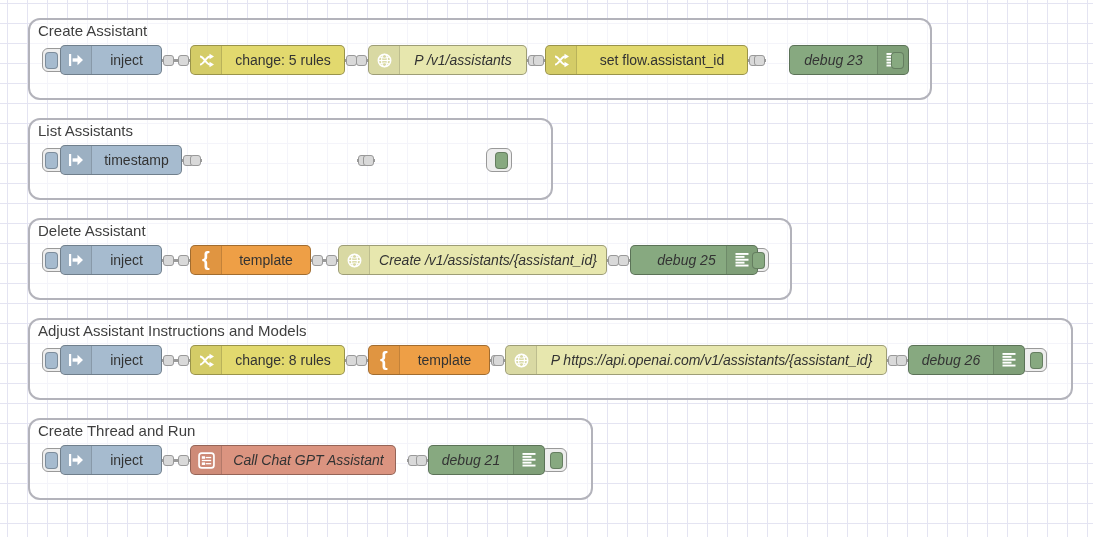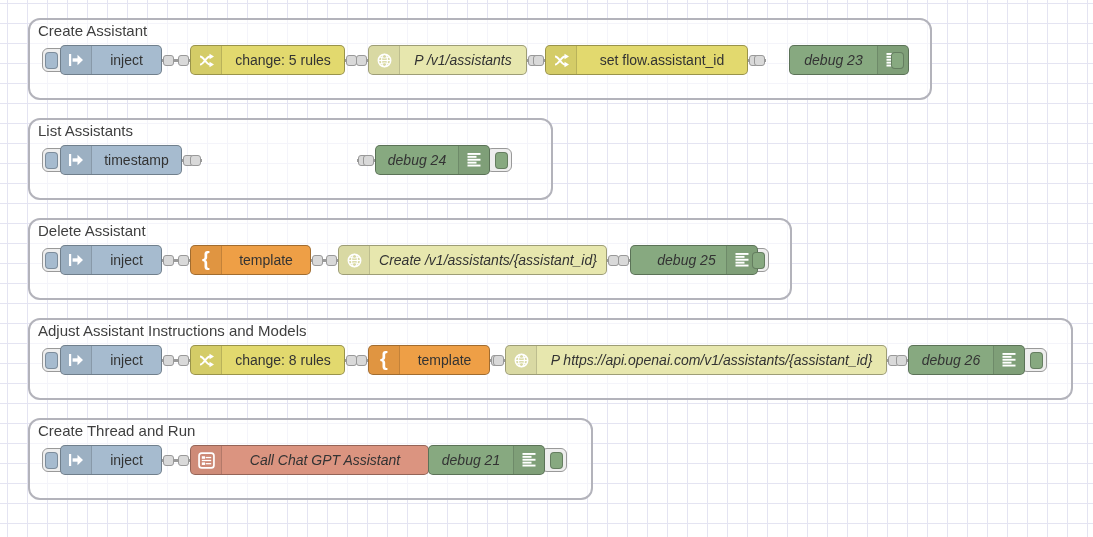--- a/index.html
+++ b/index.html
@@ -172,32 +172,20 @@
       <div class="node-label">timestamp</div>
     </div>
     <div class="wire" style="left: 182px; top: 158.5px; width: 20px;"></div>
     <div class="port" style="left: 183px; top: 154.5px;"></div>
     <div class="port" style="left: 190px; top: 154.5px;"></div>
     <div class="wire" style="left: 357px; top: 158.5px; width: 18px;"></div>
     <div class="port" style="left: 358px; top: 154.5px;"></div>
     <div class="port" style="left: 363px; top: 154.5px;"></div>
     <div class="btn-back" style="left: 486px; top: 148px; width: 26px;"></div>
     <div class="btn-inner" style="left: 495px; top: 151.5px; background: rgb(135, 169, 128);"></div>
-    <div class="node" style="left: 375px; top: 145px; width: 115px; background: rgb(135, 169, 128);">
-      <div class="node-label italic">debug 24</div>
-      <div class="icon-strip right">
-        <svg width="18" height="16" viewBox="0 0 18 16">
-          <rect x="2.5" y="1" width="13" height="1.9" fill="#fff"></rect>
-          <rect x="2.5" y="3.9" width="9" height="1.9" fill="#fff"></rect>
-          <rect x="2.5" y="6.8" width="13" height="1.9" fill="#fff"></rect>
-          <rect x="2.5" y="9.7" width="9" height="1.9" fill="#fff"></rect>
-          <rect x="2.5" y="12.6" width="13" height="1.9" fill="#fff"></rect>
-        </svg>
-      </div>
-    </div>
     <div class="group" style="left: 28px; top: 218px; width: 764px; height: 82px;">
       <div class="group-label">Delete Assistant</div>
     </div>
     <div class="btn-back" style="left: 42px; top: 248px;"></div>
     <div class="btn-inner" style="left: 45px; top: 251.5px; background: rgb(166, 187, 207);"></div>
     <div class="node" style="left: 60px; top: 245px; width: 102px; background: rgb(166, 187, 207);">
       <div class="icon-strip left">
         <svg width="16" height="16" viewBox="0 0 16 16">
           <rect x="1" y="2" width="2.2" height="12" fill="#fff"></rect>
           <rect x="4.6" y="6.3" width="6" height="3.4" fill="#fff"></rect>
@@ -328,21 +316,21 @@
           <rect x="1" y="2" width="2.2" height="12" fill="#fff"></rect>
           <rect x="4.6" y="6.3" width="6" height="3.4" fill="#fff"></rect>
           <polygon points="9.5,2.8 15,8 9.5,13.2" fill="#fff"></polygon>
         </svg>
       </div>
       <div class="node-label">inject</div>
     </div>
     <div class="wire" style="left: 162px; top: 458.5px; width: 28px;"></div>
     <div class="port" style="left: 163px; top: 454.5px;"></div>
     <div class="port" style="left: 178px; top: 454.5px;"></div>
-    <div class="node" style="left: 190px; top: 445px; width: 239px; background: rgb(219, 148, 128);">
+    <div class="node" style="left: 190px; top: 445px; width: 206px; background: rgb(219, 148, 128);">
       <div class="icon-strip left">
         <svg width="17" height="17" viewBox="0 0 16 16">
           <rect x="1" y="1" width="14" height="14" rx="2.5" fill="none" stroke="#fff" stroke-width="1.6"></rect>
           <rect x="3.6" y="4" width="3" height="2.4" fill="#fff"></rect>
           <line x1="7.2" y1="5.2" x2="12.4" y2="5.2" stroke="#fff" stroke-width="1.2"></line>
           <line x1="3.6" y1="8" x2="12.4" y2="8" stroke="#fff" stroke-width="1.2"></line>
           <rect x="3.6" y="9.8" width="3" height="2.4" fill="#fff"></rect>
           <line x1="7.2" y1="11" x2="12.4" y2="11" stroke="#fff" stroke-width="1.2"></line>
         </svg>
       </div>

